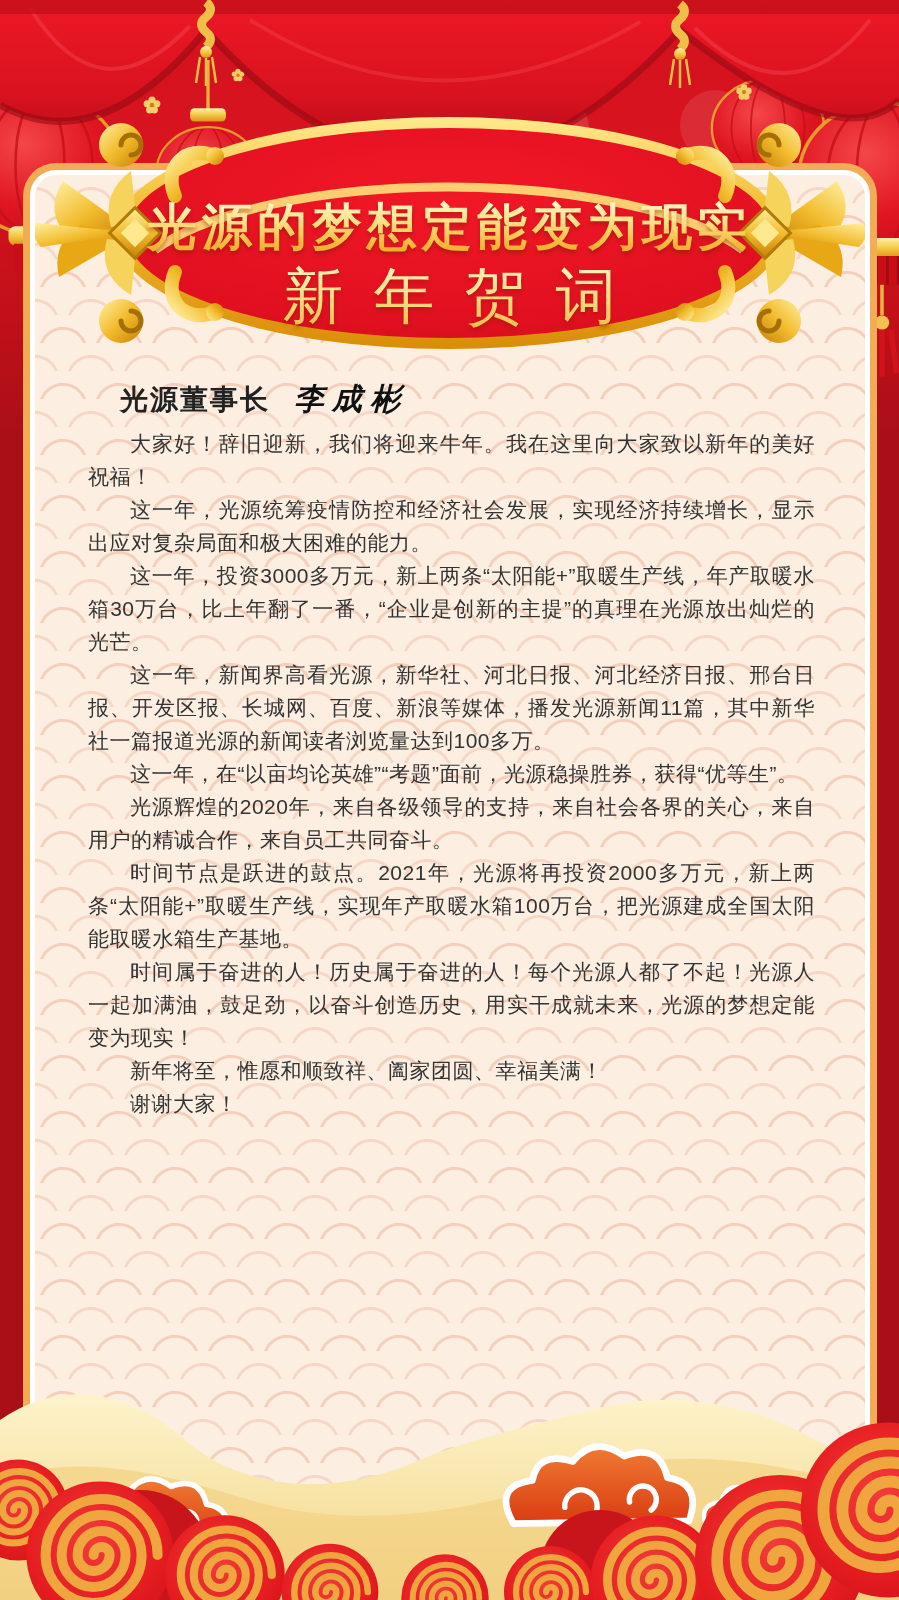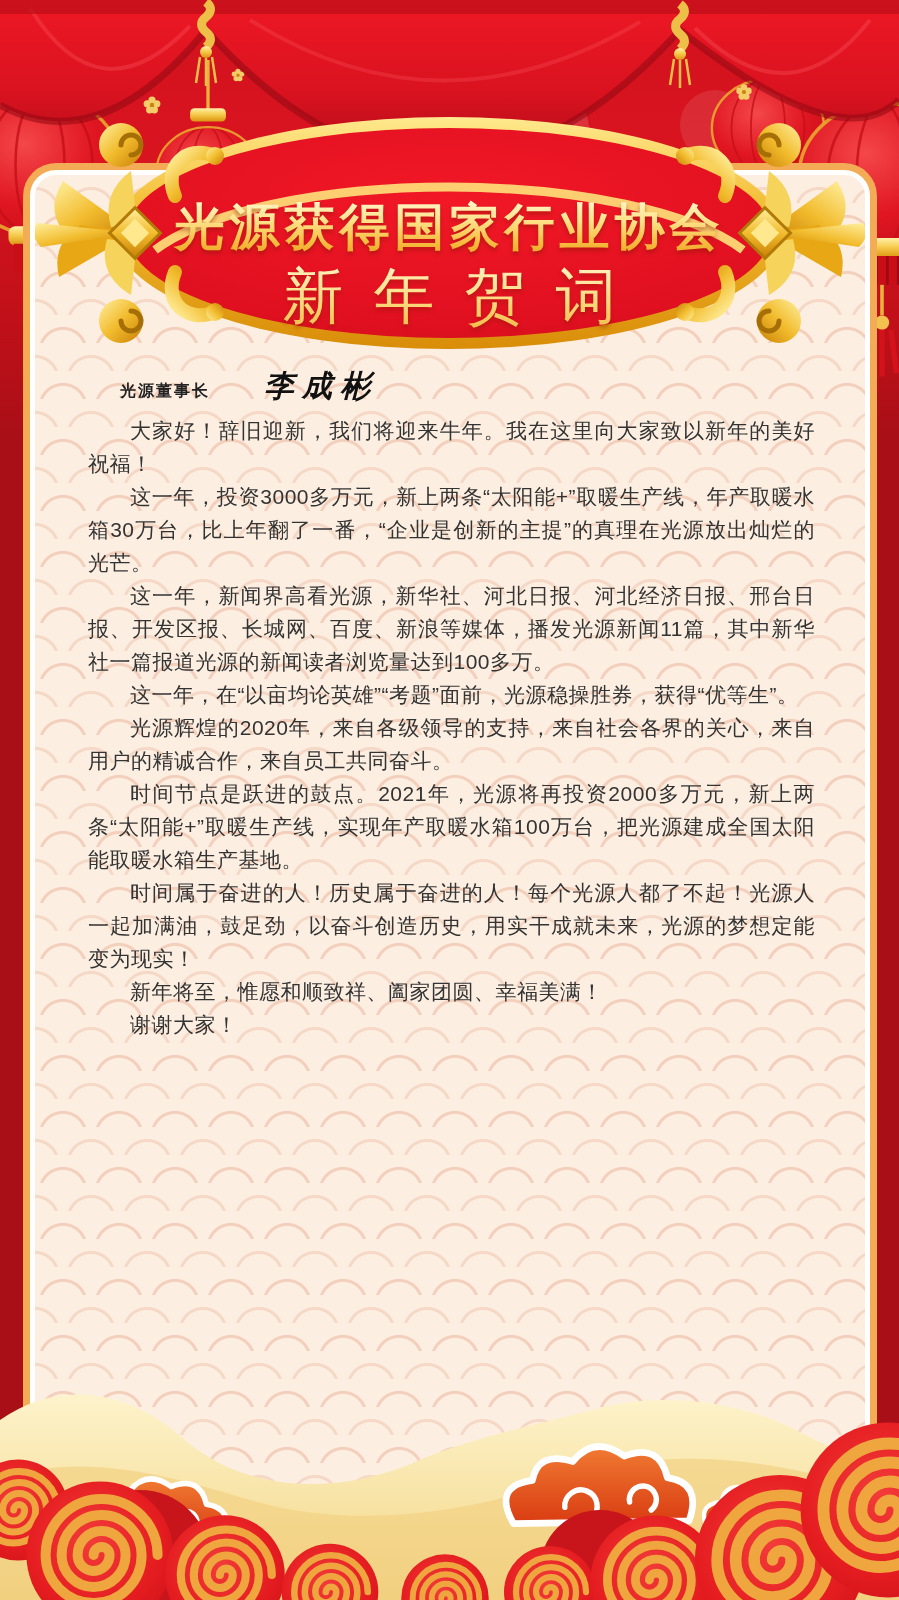--- a/index.html
+++ b/index.html
@@ -31,22 +31,22 @@
     background-size:56px 56px;
     background-position:0 0,28px 28px;
     box-sizing:border-box;
   }
   .letter{
     position:relative;z-index:6;
     padding:186px 50px 0 53px;
     color:#333;
   }
   .signature{display:flex;align-items:baseline;margin:0 0 7px 2em;}
-  .author-title{font-size:16px;font-weight:700;color:#222;letter-spacing:2px;margin-top:20px;}
-  .author-name{font-size:30px;font-weight:700;font-style:italic;margin-left:54px;letter-spacing:8px;color:#111;font-family:cursive;text-align:center;}
+  .author-title{font-size:28px;font-weight:700;color:#222;letter-spacing:2px;margin-top:20px;}
+  .author-name{font-size:30px;font-weight:700;font-style:italic;margin-left:24px;letter-spacing:8px;color:#111;font-family:cursive;text-align:center;}
   .letter-body p{
     margin:0;font-size:21px;line-height:33px;text-align:justify;
     text-indent:2em;color:#333;letter-spacing:.5px;font-weight:400;
   }
   
   .banner-wrap{position:absolute;left:35px;top:100px;width:830px;height:270px;z-index:10;}
   .banner-text{position:absolute;left:0;top:0;width:899px;z-index:11;text-align:center;pointer-events:none;}
   .banner-title{
     position:absolute;left:0;right:0;top:194px;
     font-size:50px;font-weight:900;letter-spacing:5px;
@@ -161,20 +161,21 @@
 
   <div class="panel">
     <div class="letter">
       <div class="signature">
         <span class="author-title">光源董事长</span>
         <span class="author-name">李成彬</span>
       </div>
       <div class="letter-body">
 
       <p>大家好！辞旧迎新，我们将迎来牛年。我在这里向大家致以新年的美好祝福！</p>
+          <p>这一年，光源统筹疫情防控和经济社会发展，实现经济持续增长，显示出应对复杂局面和极大困难的能力。</p>
           <p>这一年，投资3000多万元，新上两条“太阳能+”取暖生产线，年产取暖水箱30万台，比上年翻了一番，“企业是创新的主提”的真理在光源放出灿烂的光芒。</p>
           <p>这一年，新闻界高看光源，新华社、河北日报、河北经济日报、邢台日报、开发区报、长城网、百度、新浪等媒体，播发光源新闻11篇，其中新华社一篇报道光源的新闻读者浏览量达到100多万。</p>
           <p>这一年，在“以亩均论英雄”“考题”面前，光源稳操胜券，获得“优等生”。</p>
           <p>光源辉煌的2020年，来自各级领导的支持，来自社会各界的关心，来自用户的精诚合作，来自员工共同奋斗。</p>
           <p>时间节点是跃进的鼓点。2021年，光源将再投资2000多万元，新上两条“太阳能+”取暖生产线，实现年产取暖水箱100万台，把光源建成全国太阳能取暖水箱生产基地。</p>
           <p>时间属于奋进的人！历史属于奋进的人！每个光源人都了不起！光源人一起加满油，鼓足劲，以奋斗创造历史，用实干成就未来，光源的梦想定能变为现实！</p>
           <p>新年将至，惟愿和顺致祥、阖家团圆、幸福美满！</p>
           <p>谢谢大家！</p>
         </div>
     </div>
@@ -225,21 +226,21 @@
       <use href="#hook" transform="translate(694,52) scale(-1,1)"></use>
       <use href="#hook" transform="translate(694,216) scale(-1,-1)"></use>
     </g>
     <g>
       <use href="#ornament" transform="translate(86,133)"></use>
       <use href="#ornament" transform="translate(744,133) scale(-1,1)"></use>
     </g>
   </svg>
 
   <div class="banner-text">
-    <div class="banner-title">光源获得国家行业协会</div>
+    <div class="banner-title">光源的梦想定能变为现实</div>
     <div class="banner-subtitle">新年贺词</div>
   </div>
 
   <svg class="clouds" width="899" height="240" viewBox="0 0 899 240">
     <defs>
       <linearGradient id="creamG" x1="0" y1="0" x2="0" y2="1">
         <stop offset="0" stop-color="#fdf3cb"></stop>
           <stop offset=".6" stop-color="#f7e1a0"></stop>
           <stop offset="1" stop-color="#eecb78"></stop>
       </linearGradient>

